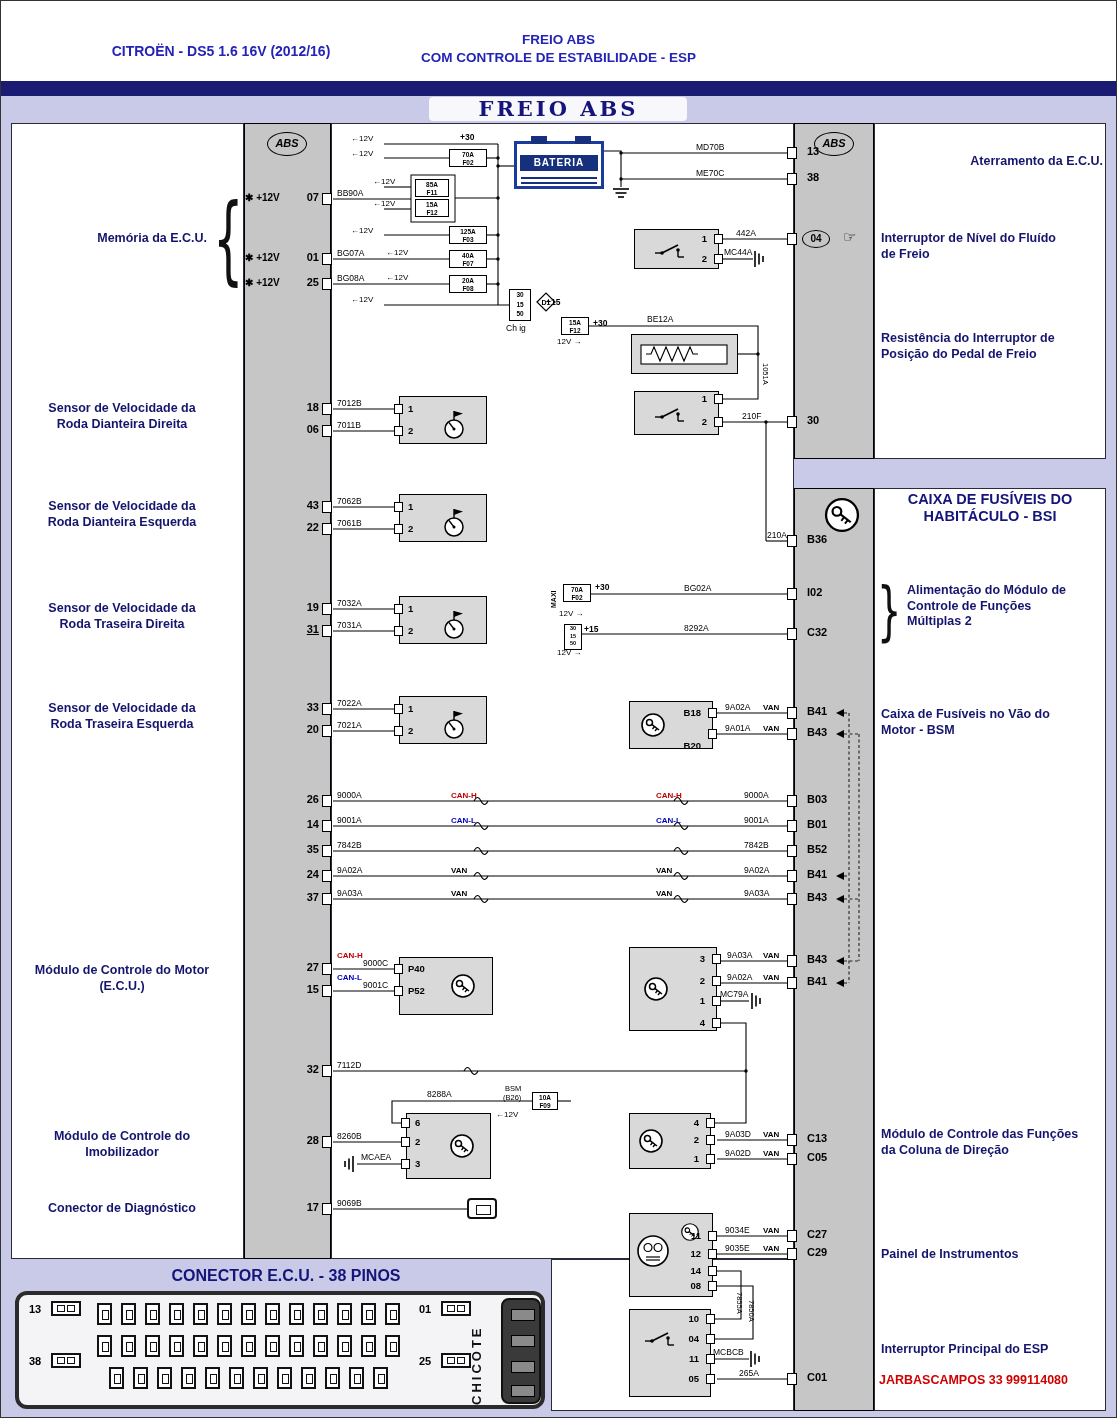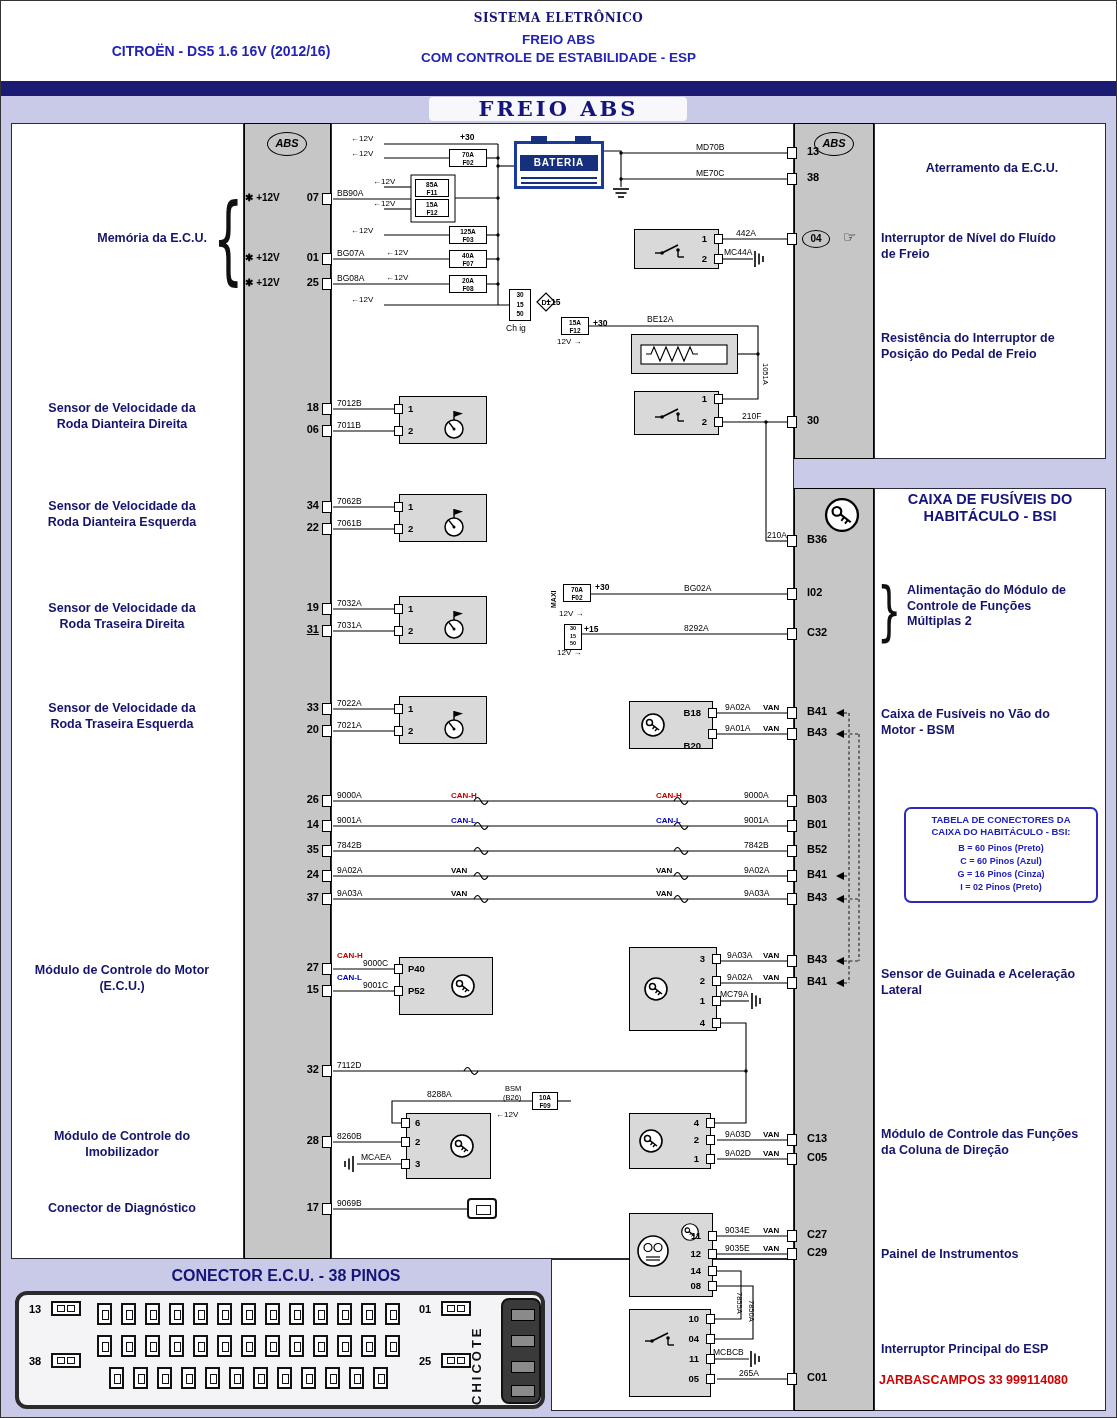--- a/index.html
+++ b/index.html
@@ -58,21 +58,20 @@
   .diag-icon{position:absolute;left:466px;top:1197px;width:30px;height:21px;background:#fff;border:2px solid #111;border-radius:4px;z-index:5}
   .diag-icon::after{content:"";position:absolute;left:7px;top:5px;width:13px;height:8px;border:1.5px solid #111}
   .credit{position:absolute;left:878px;top:1372px;width:226px;font-weight:bold;font-size:12.5px;color:#d00000;z-index:6}
 </style>
 </head>
 <body>
 
 <div id="page">
 
   <div class="hdr-white"></div>
-  <div class="sys1">SISTEMA ELETRÔNICO</div>
   <div class="sys2">FREIO ABS</div>
   <div class="sys3">COM CONTROLE DE ESTABILIDADE - ESP</div>
   <div class="model">CITROËN - DS5 1.6 16V (2012/16)</div>
   <div class="navy"></div>
   <div class="title-pill"></div>
   <div class="main-title">FREIO ABS</div>
 
   <div class="panel" style="left:10px;top:122px;width:233px;height:1136px"></div>
   <div class="bar" style="left:243px;top:122px;width:87px;height:1136px"></div>
   <div class="panel" style="left:330px;top:122px;width:463px;height:1136px"></div>
@@ -102,28 +101,20 @@
     <span>30</span>
     <span>15</span>
     <span>50</span>
   </div>
 
   <div class="abs brace" style="left:212px;top:190px;font-size:96px;line-height:1;transform:scaleX(.5)">{</div>
   <div class="abs brace" style="left:876px;top:578px;font-size:64px;line-height:1;transform:scaleX(.6)">}</div>
 
   <div class="bsi-hdr">CAIXA DE FUSÍVEIS DO
 HABITÁCULO - BSI</div>
-  <div class="bsi-table">
-    <div class="tt">TABELA DE CONECTORES DA
-CAIXA DO HABITÁCULO - BSI:</div>
-    <div class="tr">B = 60 Pinos (Preto)</div>
-    <div class="tr">C = 60 Pinos (Azul)</div>
-    <div class="tr">G = 16 Pinos (Cinza)</div>
-    <div class="tr">I = 02 Pinos (Preto)</div>
-  </div>
 
   <div class="diag-icon"></div>
 
   <div class="abs conn-title" style="left:150px;top:1266px;width:270px;text-align:center">CONECTOR E.C.U. - 38 PINOS</div>
   <div class="conn-outer"></div>
   <div class="chicote">CHICOTE</div>
   <div class="dark-block">
     <div class="dark-slot" style="top:9px"></div>
     <div class="dark-slot" style="top:35px"></div>
     <div class="dark-slot" style="top:61px"></div>
@@ -405,51 +396,49 @@
 Roda Dianteira Esquerda</div>
     <div class="abs side-label" style="left: 8px; top: 600px; width: 226px; text-align: center;">Sensor de Velocidade da
 Roda Traseira Direita</div>
     <div class="abs side-label" style="left: 8px; top: 700px; width: 226px; text-align: center;">Sensor de Velocidade da
 Roda Traseira Esquerda</div>
     <div class="abs side-label" style="left: 8px; top: 962px; width: 226px; text-align: center;">Módulo de Controle do Motor
 (E.C.U.)</div>
     <div class="abs side-label" style="left: 8px; top: 1128px; width: 226px; text-align: center;">Módulo de Controle do
 Imobilizador</div>
     <div class="abs side-label" style="left: 8px; top: 1200px; width: 226px; text-align: center;">Conector de Diagnóstico</div>
-    <div class="abs side-label" style="left: 880px; top: 153px; width: 222px; text-align: center; margin-top: 7px;">Aterramento da E.C.U.</div>
+    <div class="abs side-label" style="left: 880px; top: 153px; width: 222px; text-align: right;">Aterramento da E.C.U.</div>
     <div class="abs side-label" style="left: 880px; top: 330px; width: 222px; text-align: left;">Resistência do Interruptor de
 Posição do Pedal de Freio</div>
     <div class="abs side-label" style="left: 880px; top: 230px; width: 222px; text-align: left;">Interruptor de Nível do Fluído
 de Freio</div>
     <div class="abs side-label" style="left: 906px; top: 582px; width: 222px; text-align: left;">Alimentação do Módulo de
 Controle de Funções
 Múltiplas 2</div>
     <div class="abs side-label" style="left: 880px; top: 706px; width: 222px; text-align: left;">Caixa de Fusíveis no Vão do
 Motor - BSM</div>
-    <div class="abs side-label" style="left: 880px; top: 966px; width: 222px; text-align: left;">Sensor de Guinada e Aceleração
-Lateral</div>
     <div class="abs side-label" style="left: 880px; top: 1126px; width: 222px; text-align: left;">Módulo de Controle das Funções
 da Coluna de Direção</div>
     <div class="abs side-label" style="left: 880px; top: 1246px; width: 222px; text-align: left;">Painel de Instrumentos</div>
     <div class="abs side-label" style="left: 880px; top: 1341px; width: 222px; text-align: left;">Interruptor Principal do ESP</div>
     <div class="abs notch" style="left: 321px; top: 192px;"></div>
     <div class="abs pin-num ra" style="left: 280px; top: 190px; width: 38px;">07</div>
     <div class="abs star12" style="left: 244px; top: 191px;">✱ +12V</div>
     <div class="abs notch" style="left: 321px; top: 252px;"></div>
     <div class="abs pin-num ra" style="left: 280px; top: 250px; width: 38px;">01</div>
     <div class="abs star12" style="left: 244px; top: 251px;">✱ +12V</div>
     <div class="abs notch" style="left: 321px; top: 277px;"></div>
     <div class="abs pin-num ra" style="left: 280px; top: 275px; width: 38px;">25</div>
     <div class="abs star12" style="left: 244px; top: 276px;">✱ +12V</div>
     <div class="abs notch" style="left: 321px; top: 402px;"></div>
     <div class="abs pin-num ra" style="left: 280px; top: 400px; width: 38px;">18</div>
     <div class="abs notch" style="left: 321px; top: 424px;"></div>
     <div class="abs pin-num ra" style="left: 280px; top: 422px; width: 38px;">06</div>
     <div class="abs notch" style="left: 321px; top: 500px;"></div>
-    <div class="abs pin-num ra" style="left: 280px; top: 498px; width: 38px;">34</div>
+    <div class="abs pin-num ra" style="left: 280px; top: 498px; width: 38px;">43</div>
     <div class="abs notch" style="left: 321px; top: 522px;"></div>
     <div class="abs pin-num ra" style="left: 280px; top: 520px; width: 38px;">22</div>
     <div class="abs notch" style="left: 321px; top: 602px;"></div>
     <div class="abs pin-num ra" style="left: 280px; top: 600px; width: 38px;">19</div>
     <div class="abs notch" style="left: 321px; top: 624px;"></div>
     <div class="abs pin-num ra" style="left: 280px; top: 622px; width: 38px; text-decoration: underline;">31</div>
     <div class="abs notch" style="left: 321px; top: 702px;"></div>
     <div class="abs pin-num ra" style="left: 280px; top: 700px; width: 38px;">33</div>
     <div class="abs notch" style="left: 321px; top: 724px;"></div>
     <div class="abs pin-num ra" style="left: 280px; top: 722px; width: 38px;">20</div>

